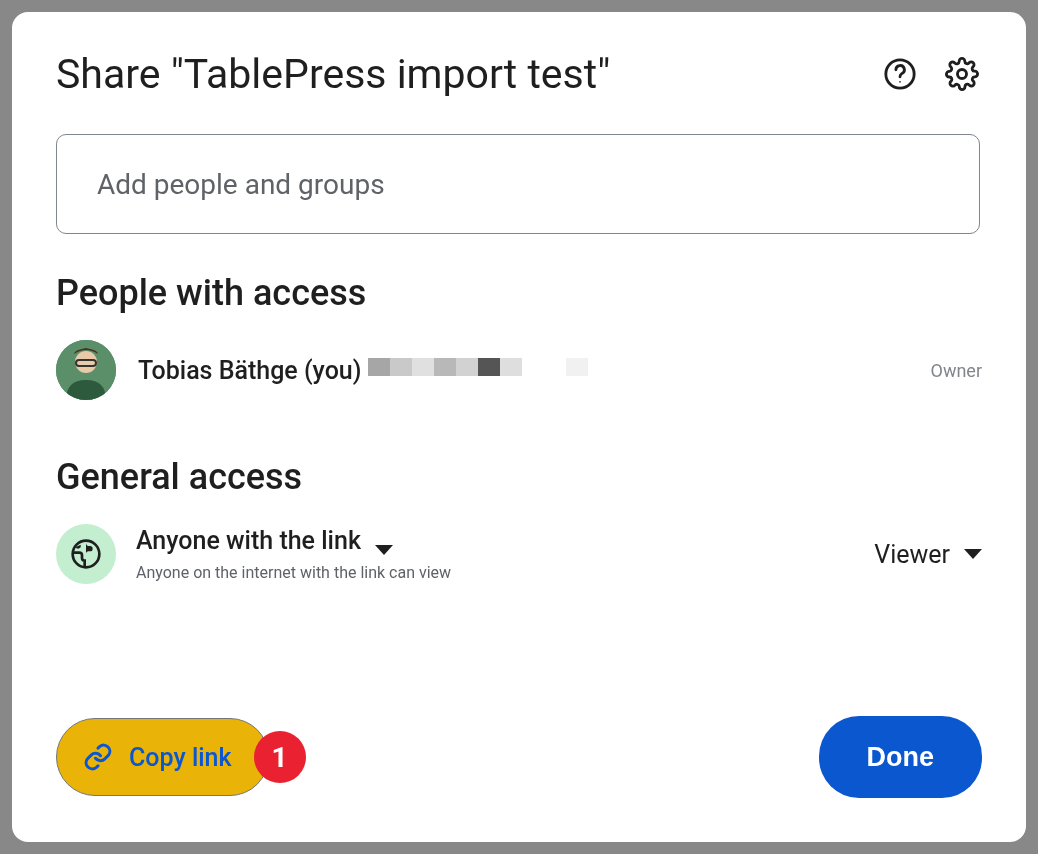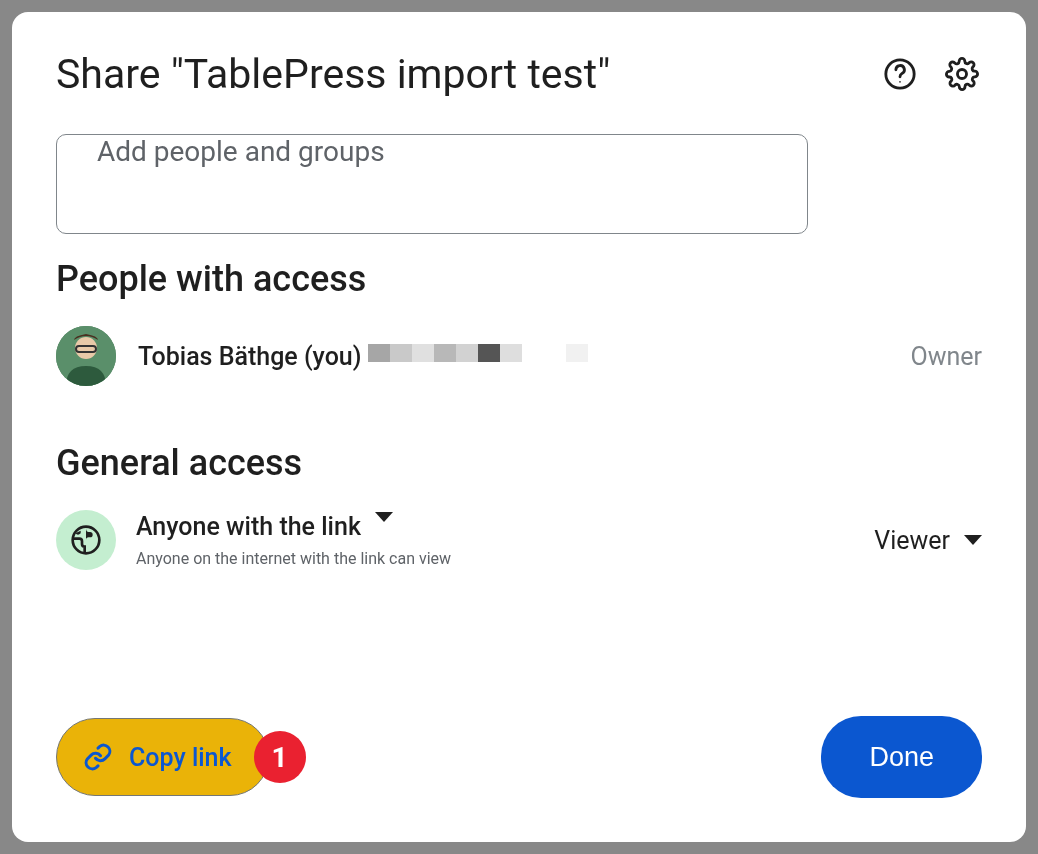--- a/index.html
+++ b/index.html
@@ -42,28 +42,28 @@
     .icon-btn {
       width: 40px;
       height: 40px;
       display: flex;
       align-items: center;
       justify-content: center;
       border-radius: 50%;
       cursor: pointer;
     }
     .add-field {
-      width: 752px;
+      width: 924px;
       height: 100px;
       border: 1px solid #80868b;
       border-radius: 10px;
       display: flex;
-      align-items: flex-start;
+      align-items: center;
       padding: 0 40px;
-      margin-bottom: 24px;
+      margin-bottom: 38px;
     }
     .add-field-placeholder {
       color: #5f6368;
       font-size: 28px;
     }
     .section-title {
       font-size: 36px;
       font-weight: 500;
       color: #1f1f1f;
       margin-bottom: 26px;
@@ -97,21 +97,21 @@
       color: #1f1f1f;
       font-weight: 500;
     }
     .person-email-blocks {
       display: flex;
       gap: 0;
       margin-top: 2px;
     }
     .blk { height: 18px; }
     .owner-label {
-      font-size: 25px;
+      font-size: 18px;
       color: #80868b;
     }
     .general-row {
       display: flex;
       align-items: center;
       gap: 20px;
       margin-bottom: 50px;
     }
     .globe-circle {
       width: 60px;
@@ -122,21 +122,21 @@
       align-items: center;
       justify-content: center;
       flex-shrink: 0;
     }
     .general-info { flex: 1; }
     .general-top {
       font-size: 25px;
       color: #1f1f1f;
       font-weight: 500;
       display: flex;
-      align-items: flex-start;
+      align-items: flex-end;
       gap: 14px;
       cursor: pointer;
     }
     .general-sub {
       font-size: 16px;
       color: #5f6368;
       margin-top: 8px;
     }
     .role-dropdown {
       display: flex;
@@ -186,21 +186,21 @@
       font-weight: 700;
     }
     .done-btn {
       background: #0b57d0;
       color: #fff;
       border: none;
       border-radius: 40px;
       height: 82px;
       padding: 8px 48px;
       font-size: 27px;
-      font-weight: 400;
+      font-weight: 700;
       cursor: pointer;
     }
     .caret-down {
       width: 0; height: 0;
       border-left: 9px solid transparent;
       border-right: 9px solid transparent;
       border-top: 10px solid #1f1f1f;
     }
   </style>
 </head>

